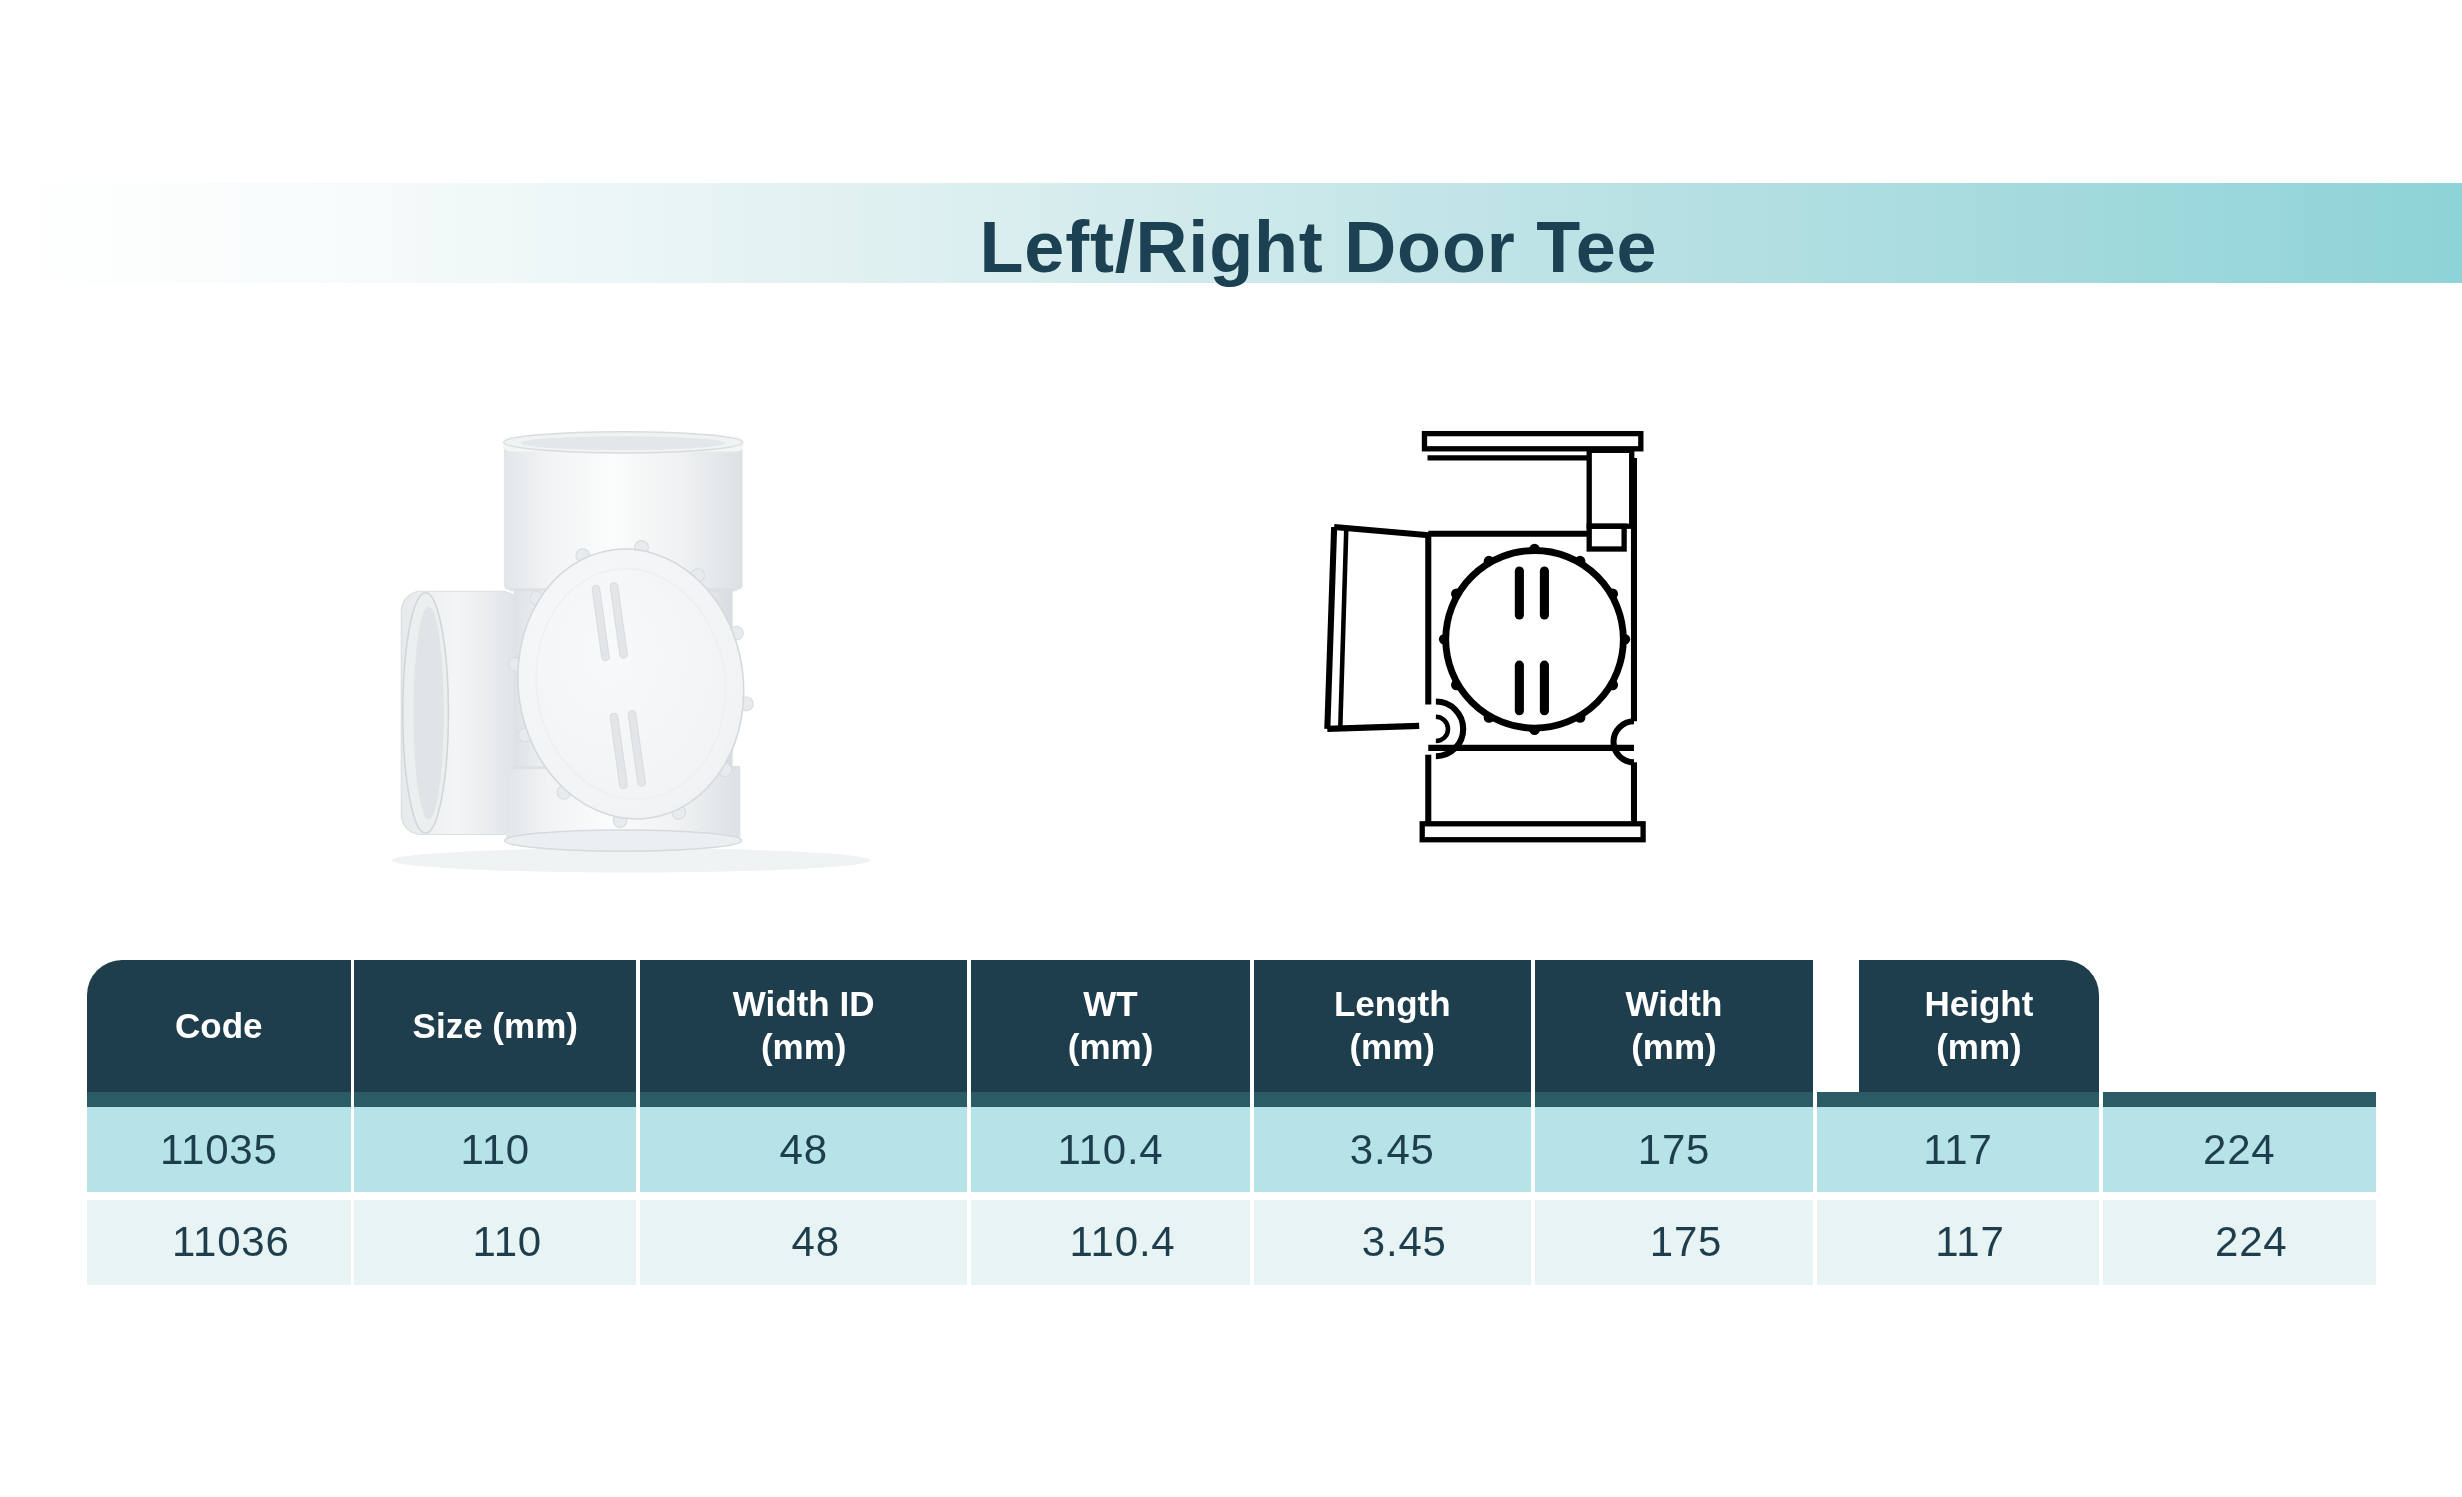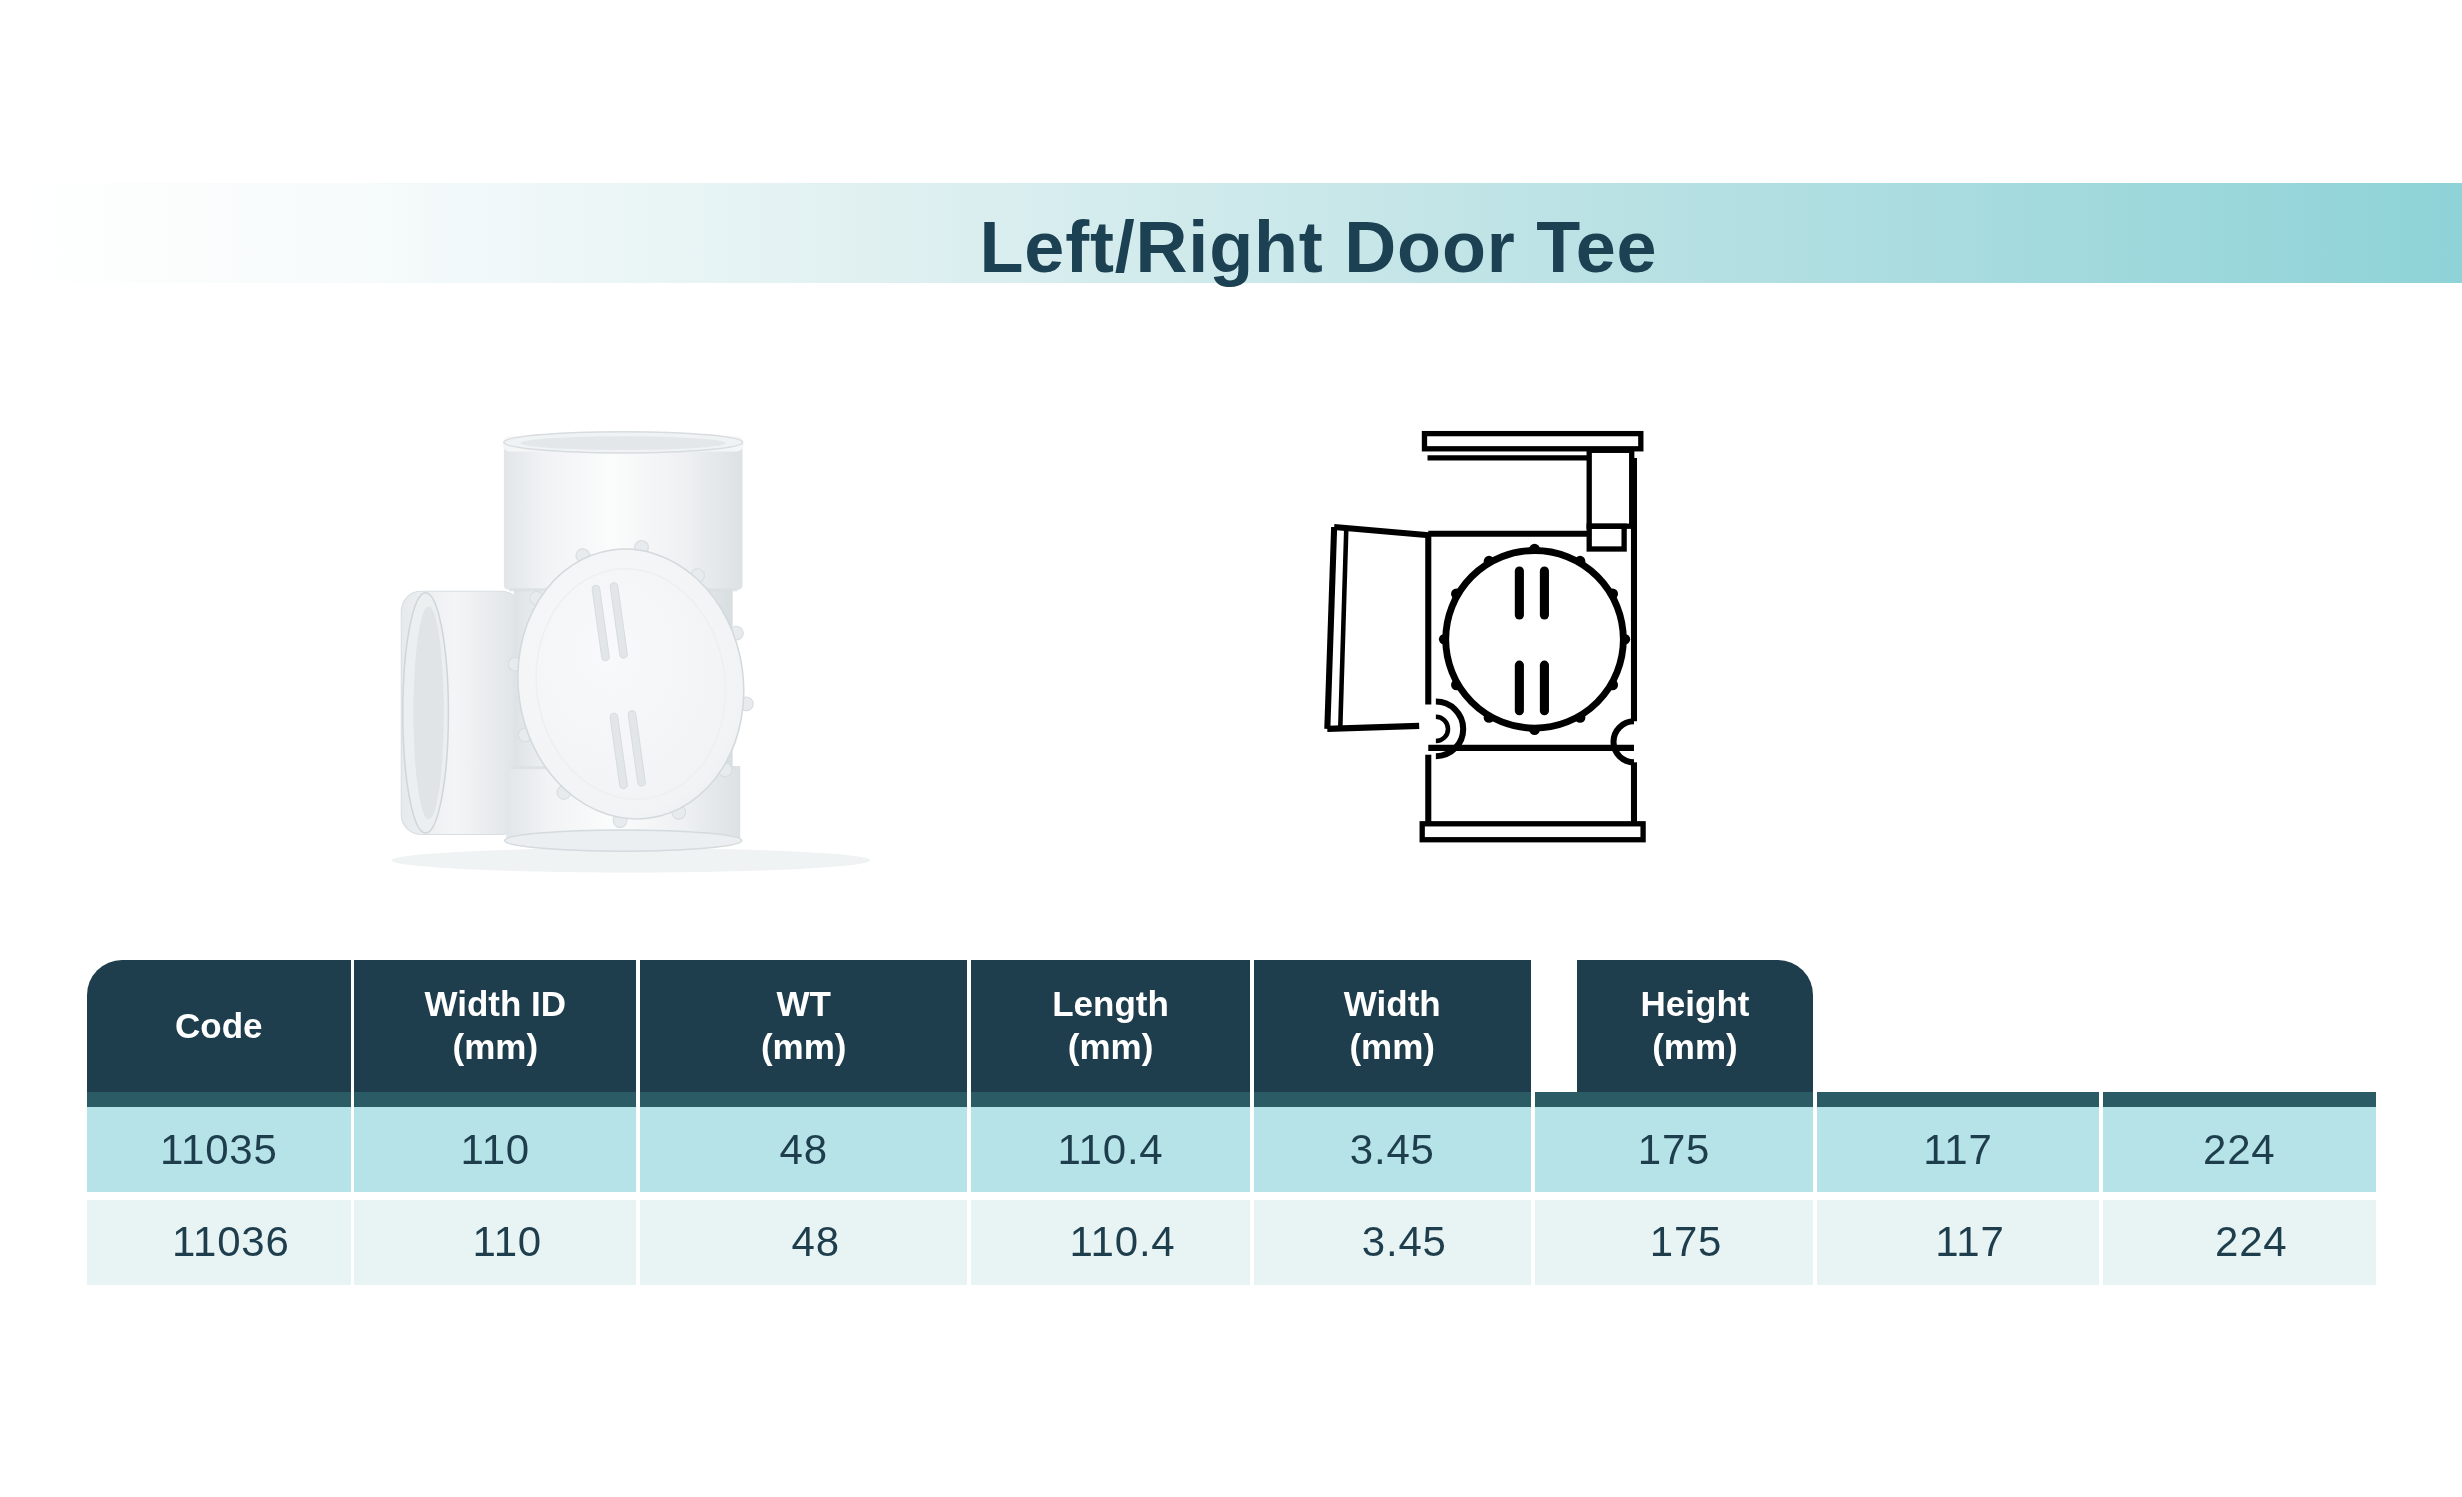--- a/index.html
+++ b/index.html
@@ -194,20 +194,24 @@
 </svg>
 </div>
 
 <div class="spec-table">
   <div class="tgrid thead">
     <div class="cell">
       <span>Code</span>
         <span></span>
     </div>
     <div class="cell">
+      <span>Size (mm)</span>
+        <span></span>
+    </div>
+    <div class="cell">
       <span>Width ID</span>
         <span>(mm)</span>
     </div>
     <div class="cell">
       <span>WT</span>
         <span>(mm)</span>
     </div>
     <div class="cell">
       <span>Length</span>
         <span>(mm)</span>

